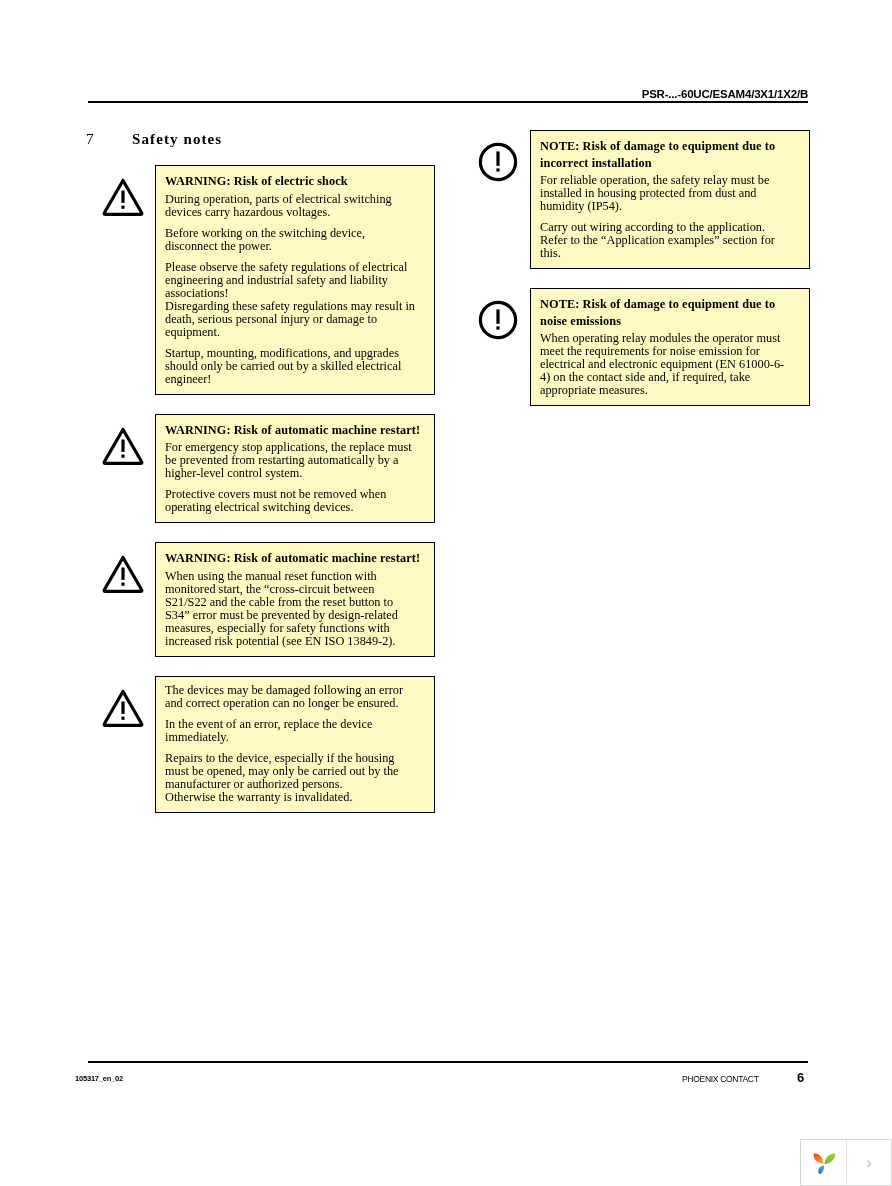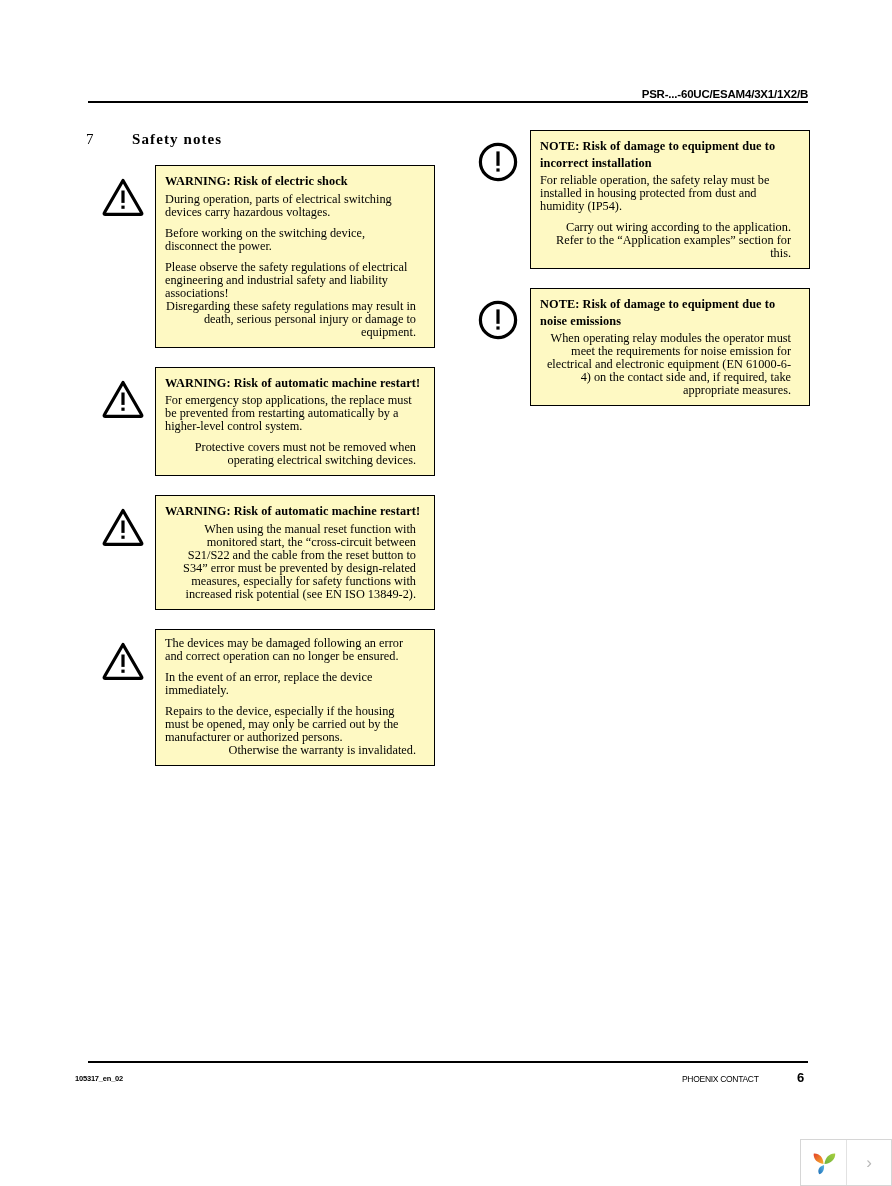--- a/index.html
+++ b/index.html
@@ -110,21 +110,20 @@
     margin: 0 0 3px 0;
     letter-spacing: 0.1px;
   }
   .notice-para {
     font-size: 12.3px;
     line-height: 13px;
     margin: 0 8px 8px 0;
   }
   .notice-para:last-child {
     margin-bottom: 0;
-    text-align: right;
   }
   .notice-para.tight {
     margin-bottom: 0;
   }
 
   
   .footer-rule {
     position: absolute;
     left: 88px;
     top: 1061px;
@@ -209,20 +208,21 @@
             <rect x="20.4" y="15.5" width="3.2" height="12.4" fill="#000"></rect>
             <rect x="20.4" y="30.6" width="3.2" height="3.2" fill="#000"></rect>
           </svg>
         </div>
         <div class="notice-box">
           <p class="notice-title">WARNING: Risk of electric shock</p>
           <p class="notice-para">During operation, parts of electrical switching devices carry hazardous voltages.</p>
           <p class="notice-para">Before working on the switching device, disconnect the power.</p>
           <p class="notice-para tight">Please observe the safety regulations of electrical engineering and industrial safety and liability associations!</p>
           <p class="notice-para">Disregarding these safety regulations may result in death, serious personal injury or damage to equipment.</p>
+          <p class="notice-para">Startup, mounting, modifications, and upgrades should only be carried out by a skilled electrical engineer!</p>
         </div>
       </div>
       <div class="notice">
         <div class="notice-icon">
           <svg width="44" height="44" viewBox="0 0 44 44">
             <path d="M22 5.5 L40.5 37.5 Q41.6 39.3 39.5 39.3 L4.5 39.3 Q2.4 39.3 3.5 37.5 Z" fill="none" stroke="#000" stroke-width="3.2" stroke-linejoin="round"></path>
             <rect x="20.4" y="15.5" width="3.2" height="12.4" fill="#000"></rect>
             <rect x="20.4" y="30.6" width="3.2" height="3.2" fill="#000"></rect>
           </svg>
         </div>

